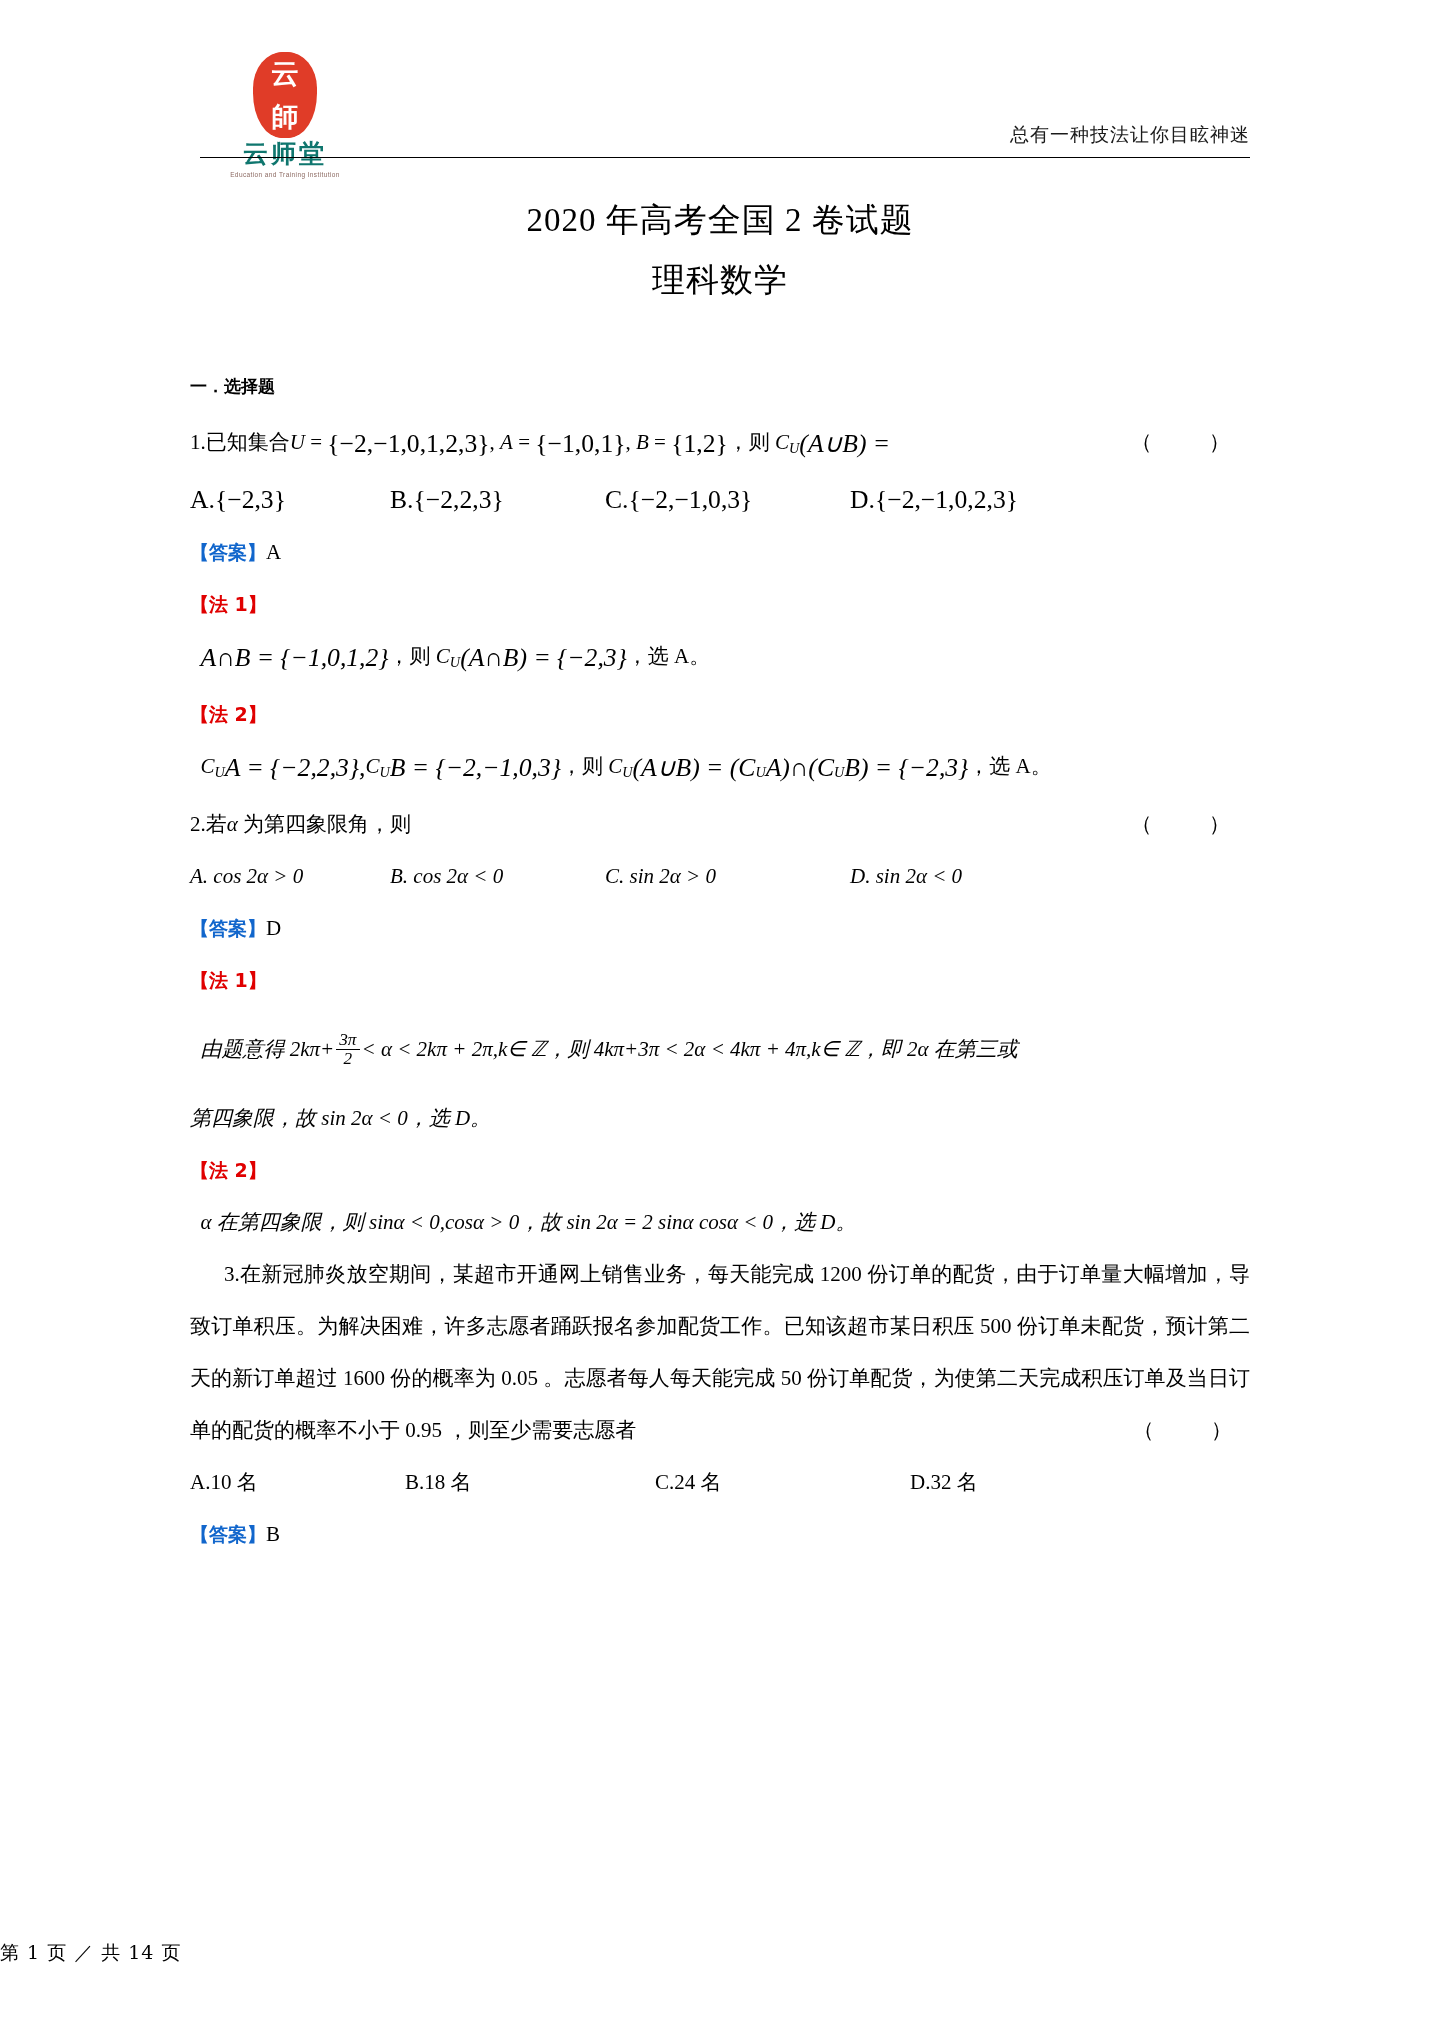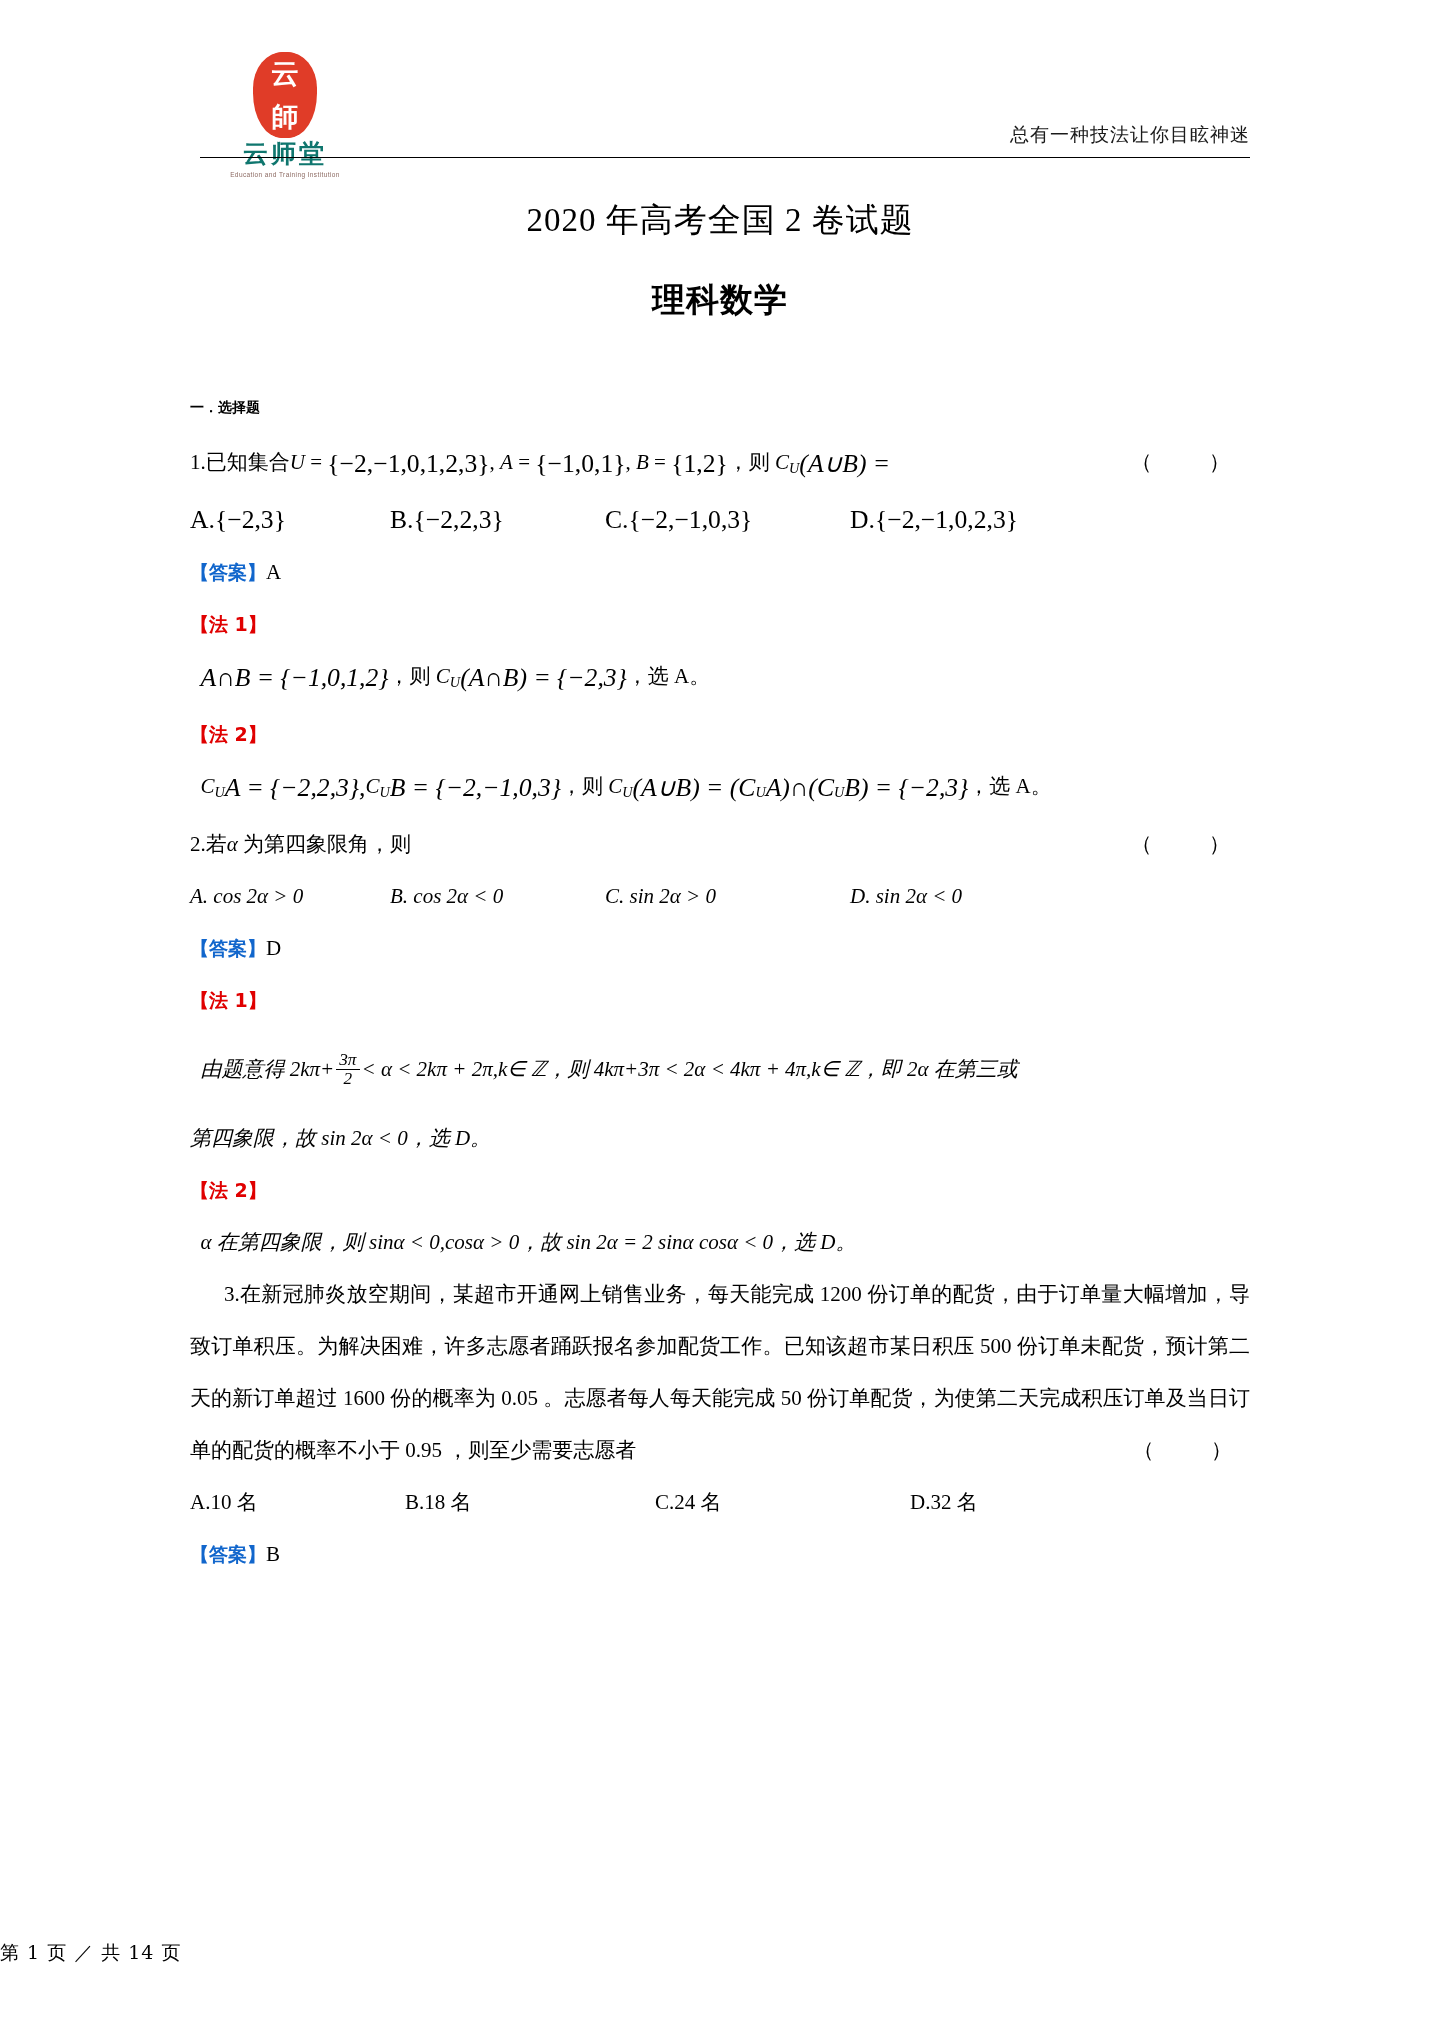--- a/index.html
+++ b/index.html
@@ -108,35 +108,34 @@
     text-align: center;
     font-size: 33px;
     line-height: 44px;
     margin-top: 38px;
     letter-spacing: 1px;
   }
   .doc-subtitle {
     text-align: center;
     font-size: 33px;
     line-height: 44px;
-    margin-top: 36px;
+    margin-top: 16px;
     letter-spacing: 1px;
-    font-weight: bold;
   }
 
   
   .content {
     margin-top: 60px;
     font-size: 21px;
     line-height: 52px;
   }
   .section-head {
-    font-family: Liberation Sans, sans-serif;
-    font-weight: bold;
-    font-size: 14px;
+    font-family: Liberation Serif, serif;
+    font-weight: bold;
+    font-size: 17px;
     line-height: 50px;
     margin-bottom: 4px;
   }
   .line {
     position: relative;
     line-height: 52px;
     white-space: nowrap;
   }
   .para {
     line-height: 52px;

